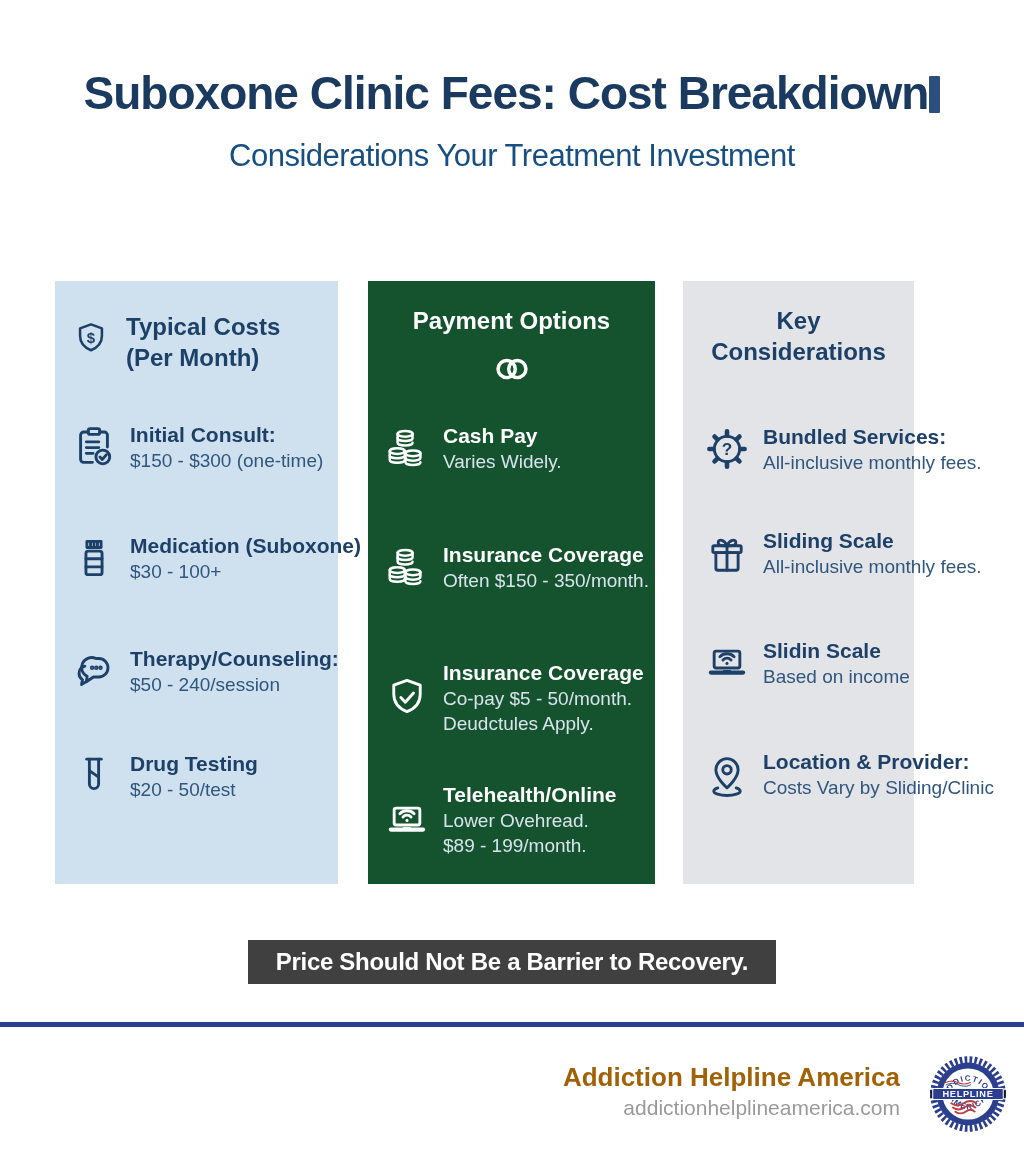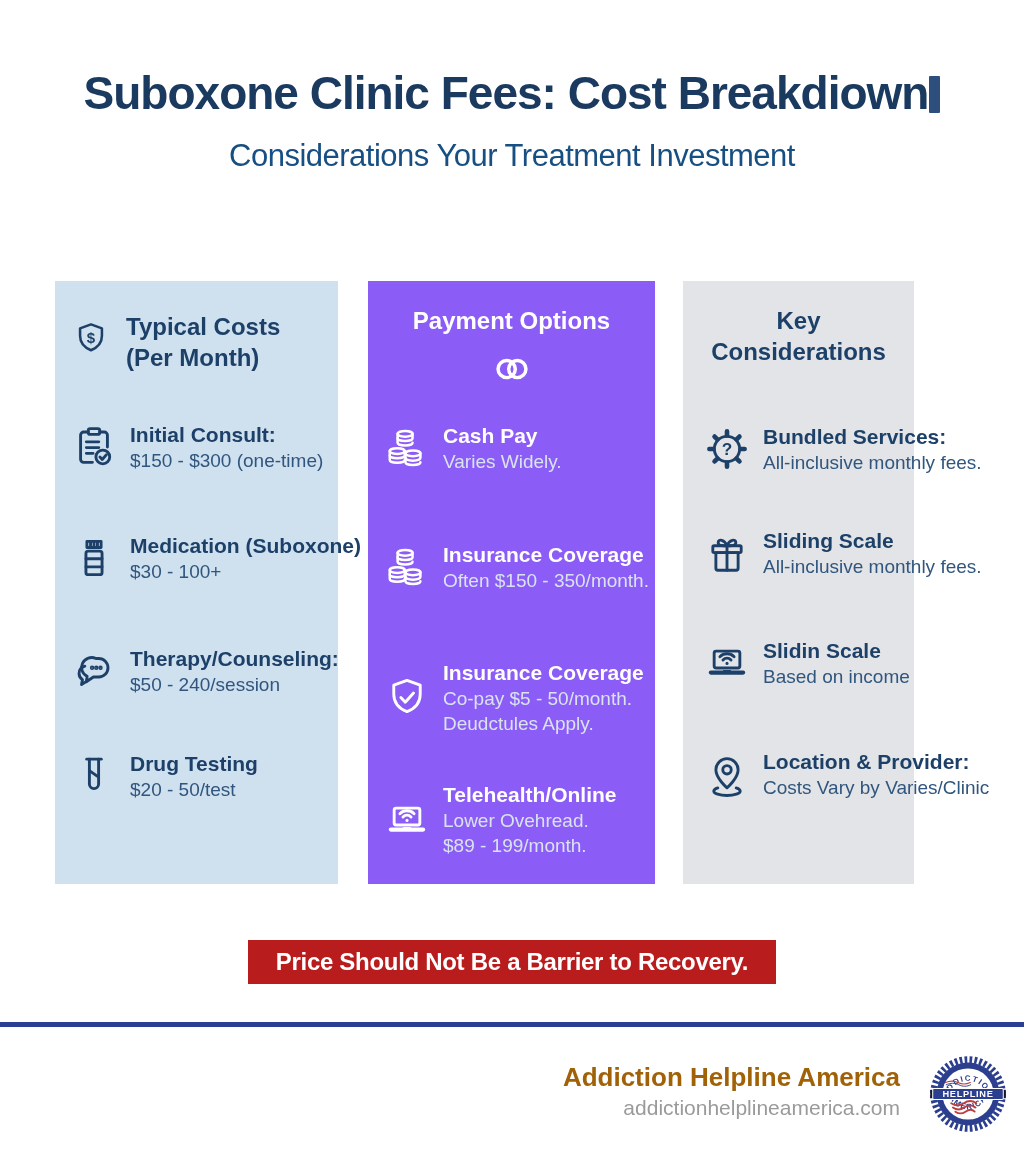--- a/index.html
+++ b/index.html
@@ -10,21 +10,21 @@
   .main-title { position:absolute; top:66px; left:0; width:100%; text-align:center;
     font-size:46px; font-weight:bold; letter-spacing:-1px; color:#1b3a60; white-space:nowrap; }
   .title-artifact { display:inline-block; width:11px; height:37px; background:#2d4f7d;
     margin-left:1px; vertical-align:-4px; border-radius:1px; }
   .subtitle { position:absolute; top:138px; left:0; width:100%; text-align:center;
     font-size:31px; color:#174f82; letter-spacing:-0.5px; }
 
   
   .col { position:absolute; top:281px; height:603px; }
   .col-costs  { left:55px;  width:283px; background:#cfe0ef; color:#1d4068; }
-  .col-pay    { left:368px; width:287px; background:#8b5cf6; color:#ffffff; }
+  .col-pay    { left:368px; width:287px; background:#14532d; color:#ffffff; }
   .col-keys   { left:683px; width:231px; background:#e2e4e7; color:#1d4068; }
 
   .col-header-row { position:absolute; top:30px; left:17px; display:flex; gap:16px; align-items:center; }
   .col-header-row .hicon { width:38px; height:44px; color:#1d4068; flex:0 0 38px; }
   .col-header-text { font-size:24px; font-weight:bold; line-height:31px; color:#1d4068; }
 
   .col-pay .center-head { position:absolute; top:26px; left:0; width:100%; text-align:center; }
   .col-pay .center-head .ht { font-size:24px; font-weight:bold; color:#ffffff; }
   .col-pay .center-head .hicon { width:44px; height:40px; margin:12px auto 0; color:#ffffff; }
 
@@ -43,21 +43,21 @@
   .col-costs .sub, .col-keys .sub { color:#31567e; }
   .col-pay .icon { color:#ffffff; }
   .col-pay .t { color:#ffffff; }
   .col-pay .sub { color:#d9e3f0; }
 
   .col-costs .item, .col-pay .item { left:16px;align-items:center; }
   .col-keys .item { left:21px; }
 
   
   .banner { position:absolute; left:248px; top:940px; width:528px; height:44px;
-    background:#b91c1c; display:flex; align-items:center; justify-content:center; }
+    background:#404040; display:flex; align-items:center; justify-content:center; }
   .banner span { color:#ffffff; font-size:24px; font-weight:bold; letter-spacing:-0.3px; white-space:nowrap; }
 
   
   .rule { position:absolute; left:0; top:1022px; width:1024px; height:5px; background:#2b3f92; }
   .footer-text { position:absolute; top:1062px; right:124px; text-align:right; }
   .brand { font-size:26px; font-weight:bold; color:#a16207; white-space:nowrap; }
   .website { font-size:21px; color:#9a9a9a; margin-top:3px; white-space:nowrap; }
   .badge { position:absolute; left:926px; top:1052px; width:84px; height:84px; }
   .badge svg { width:84px; height:84px; display:block; }
 
@@ -293,21 +293,21 @@
     <div class="item" style="top:467px">
       <span class="icon">
         <svg viewBox="0 0 24 24" fill="none" stroke="currentColor" stroke-width="1.5" stroke-linecap="round" stroke-linejoin="round">
           <path d="M12 19.2S6.2 14.3 6.2 9.8a5.8 5.8 0 1 1 11.6 0c0 4.5-5.8 9.4-5.8 9.4z"></path>
           <circle cx="12" cy="9.8" r="2.2"></circle>
           <path d="M7.2 19.3c-1.3.4-2.1 1-2.1 1.7 0 1.2 3.1 2.2 6.9 2.2s6.9-1 6.9-2.2c0-.7-.8-1.3-2.1-1.7"></path>
         </svg>
       </span>
       <div class="txt">
         <div class="t">Location &amp; Provider:</div>
-        <div class="sub">Costs Vary by Varies/Clinic</div>
+        <div class="sub">Costs Vary by Sliding/Clinic</div>
       </div>
     </div>
   </div>
 
   <div class="banner">
     <span>Price Should Not Be a Barrier to Recovery.</span>
   </div>
 
   <div class="rule"></div>
   <div class="footer-text">

